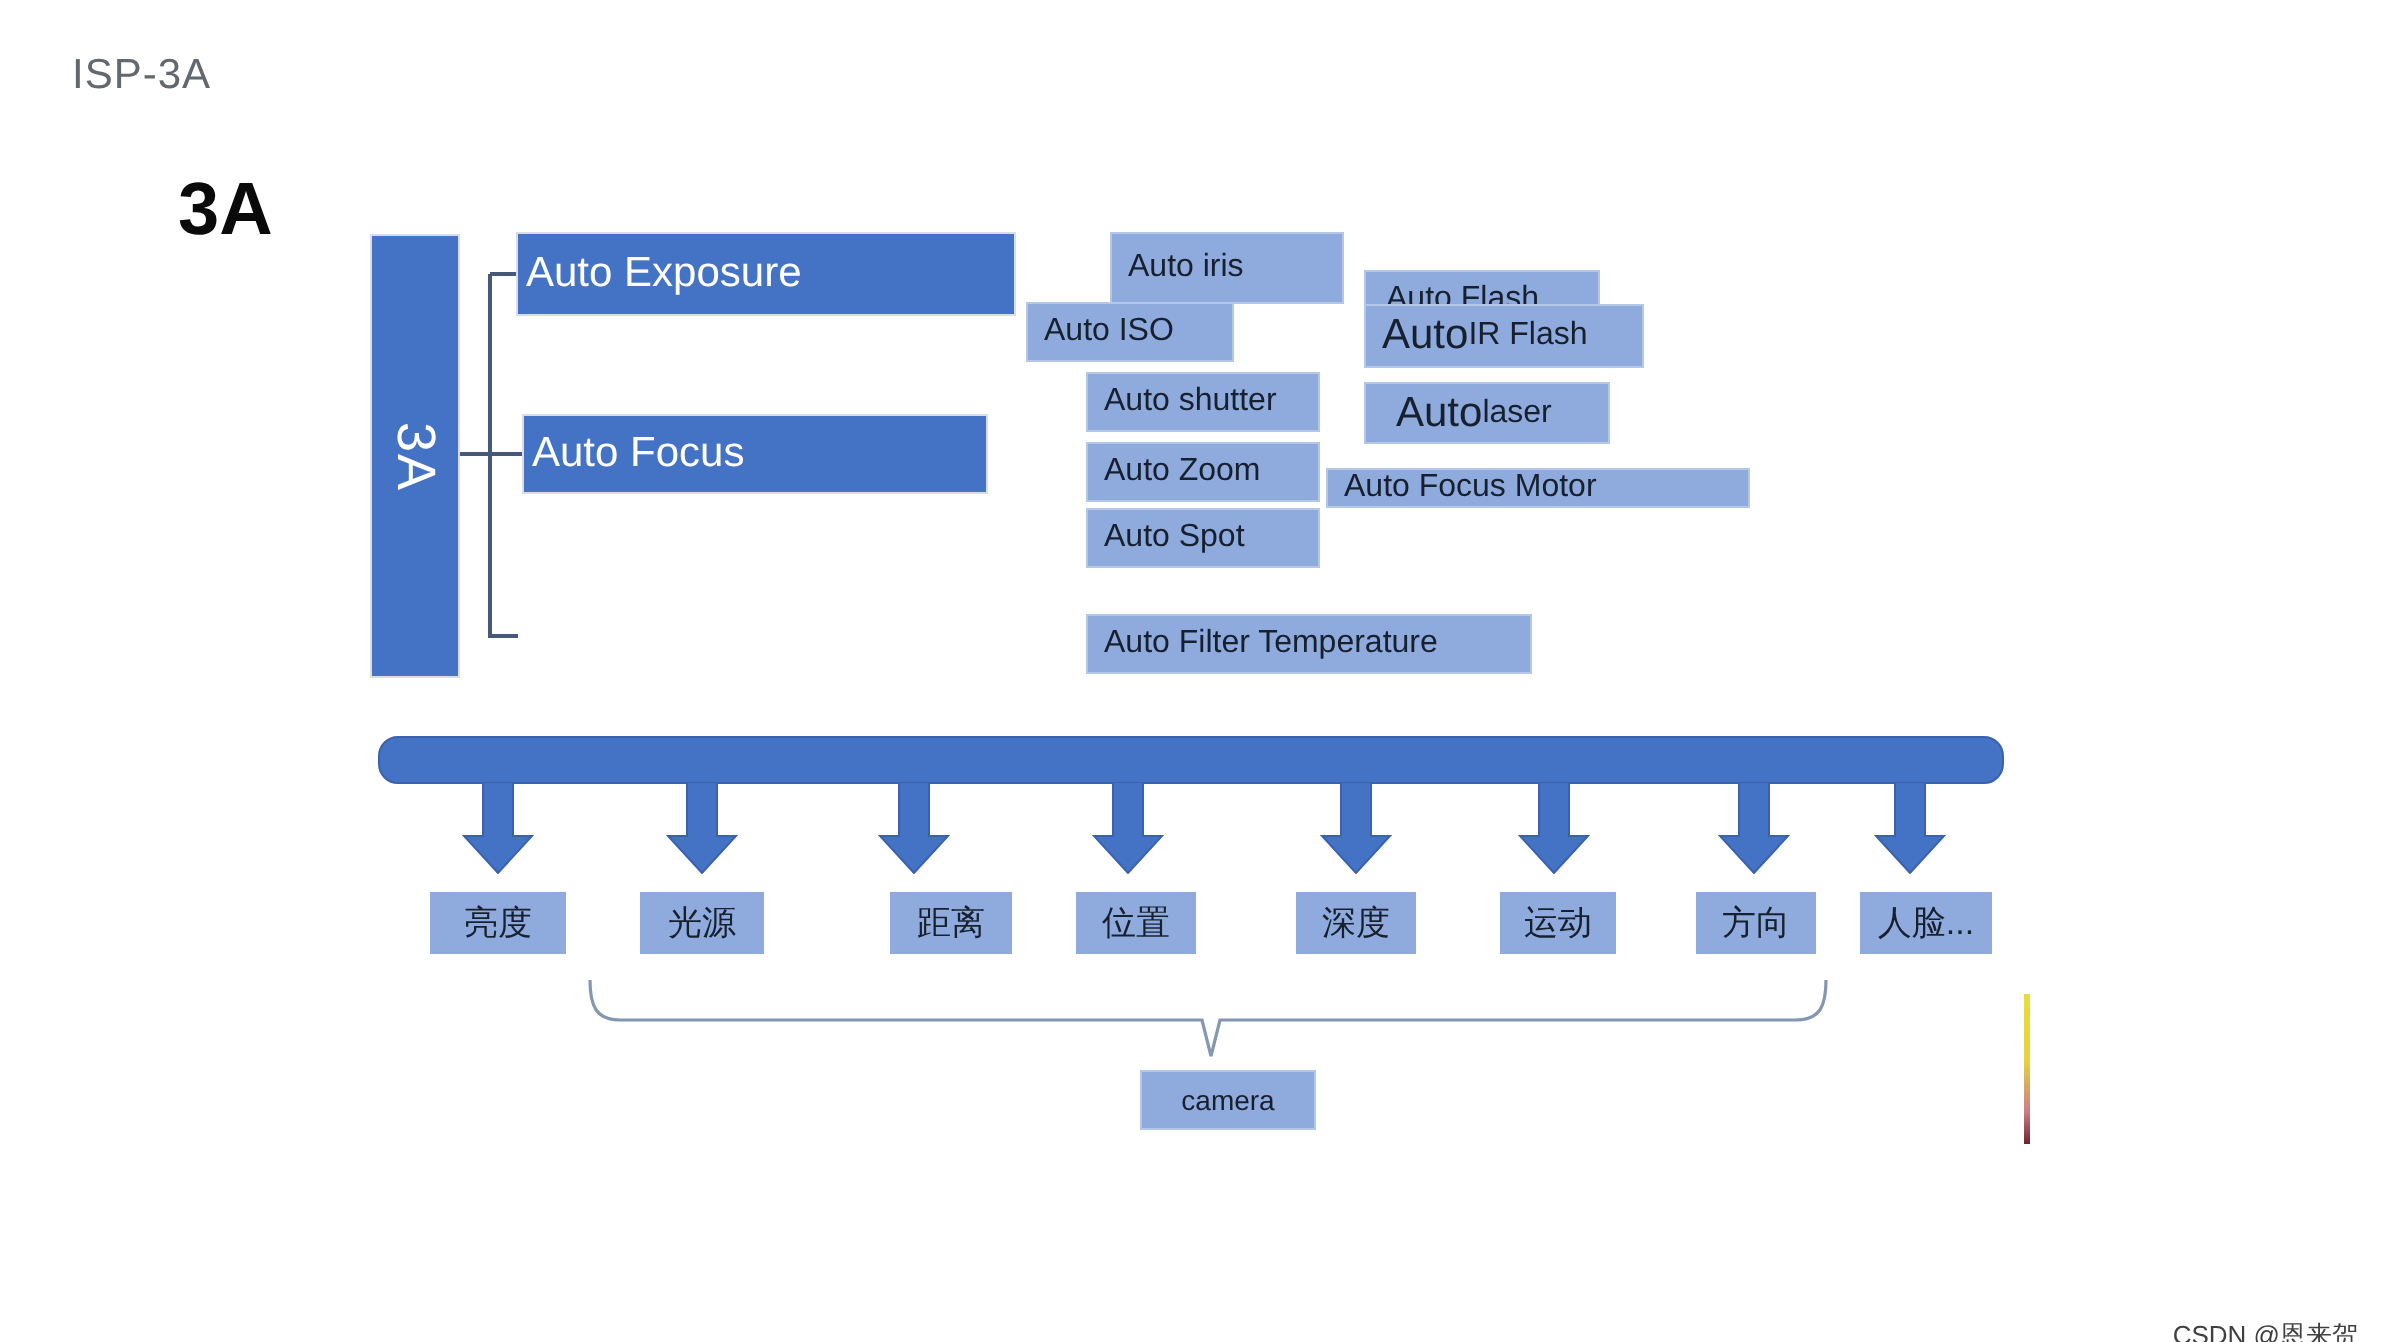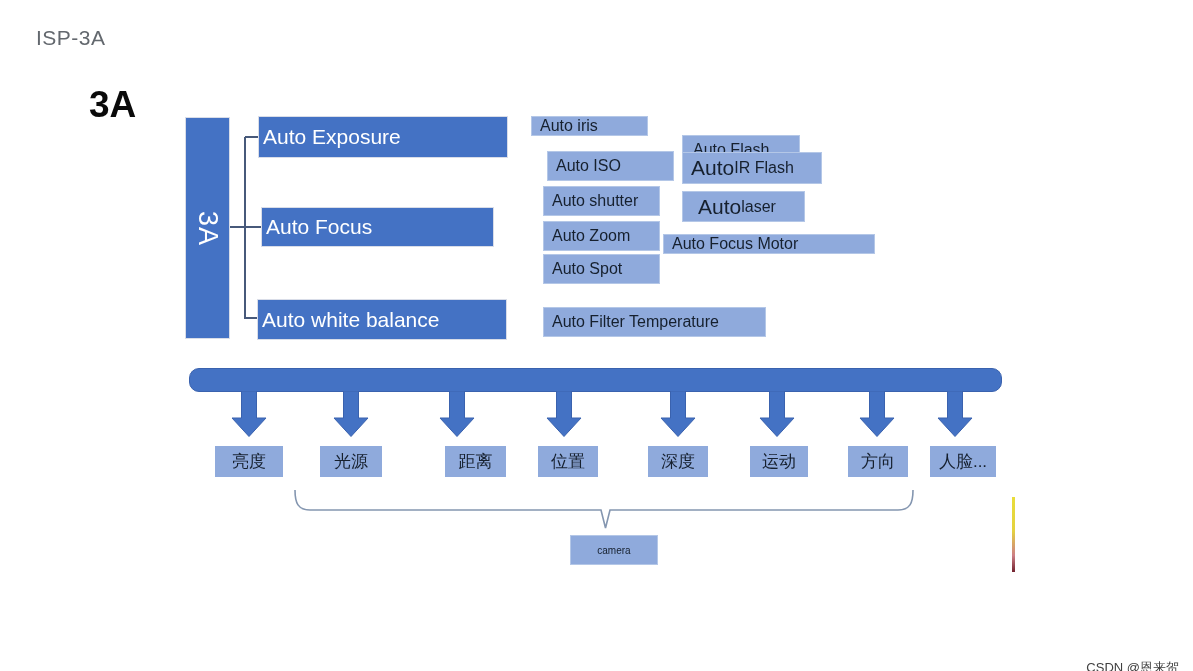--- a/index.html
+++ b/index.html
@@ -16,21 +16,21 @@
   .leaf-box{position:absolute;background:#8FAADC;border:1px solid #b4c7e7;box-sizing:border-box;
             color:#16202e;font-size:16px;display:flex;align-items:center;white-space:nowrap;}
   .leaf-box .auto-big{font-size:21px;}
   .bus-bar{position:absolute;left:189px;top:368px;width:813px;height:24px;background:#4472C4;
            border:1px solid #3a62ae;box-sizing:border-box;border-radius:10px;}
   .arrow{position:absolute;}
   .input-label{position:absolute;top:446px;height:31px;background:#8FAADC;color:#16202e;font-size:17px;
                display:flex;align-items:center;justify-content:center;white-space:nowrap;}
   .brace{position:absolute;left:293px;top:488px;}
   .camera-box{position:absolute;left:570px;top:535px;width:88px;height:30px;background:#8FAADC;
-              border:1px solid #b4c7e7;box-sizing:border-box;color:#16202e;font-size:10px;
+              border:1px solid #b4c7e7;box-sizing:border-box;color:#16202e;font-size:14px;
               display:flex;align-items:center;justify-content:center;}
   .gradient-line{position:absolute;left:1012px;top:497px;width:3px;height:75px;
                  background:linear-gradient(180deg,#e9dd3a 0%,#e4d23f 45%,#cd7f86 78%,#72222e 100%);}
   .watermark{position:absolute;right:14px;top:643px;font-size:13px;color:#404040;margin-top:16px;}
 </style>
 </head>
 <body>
 
 <div class="slide">
 
@@ -41,25 +41,24 @@
   <div class="conn" style="left:245px;top:136px;width:18px;height:2px;"></div>
   <div class="conn" style="left:229px;top:226px;width:33px;height:2px;"></div>
   <div class="conn" style="left:245px;top:317px;width:14px;height:2px;"></div>
 
   <div class="root-box">
     <span class="root-text">3A</span>
   </div>
 
   <div class="main-box" style="left:258px;top:116px;width:250px;height:42px;">Auto Exposure</div>
   <div class="main-box" style="left:261px;top:207px;width:233px;height:40px;">Auto Focus</div>
-  <div class="main-box" style="left:257px;top:299px;width:250px;height:41px;">Auto white balance</div>
 
   <div id="leaf-left">
-      <div class="leaf-box" style="left: 531px; top: 116px; width: 117px; height: 20px; padding-left: 8px;">Auto iris</div>
-      <div class="leaf-box" style="left: 547px; top: 151px; width: 127px; height: 30px; padding-left: 8px;">Auto ISO</div>
+      <div class="leaf-box" style="left: 555px; top: 116px; width: 117px; height: 36px; padding-left: 8px;">Auto iris</div>
+      <div class="leaf-box" style="left: 513px; top: 151px; width: 104px; height: 30px; padding-left: 8px;">Auto ISO</div>
       <div class="leaf-box" style="left: 543px; top: 186px; width: 117px; height: 30px; padding-left: 8px;">Auto shutter</div>
       <div class="leaf-box" style="left: 543px; top: 221px; width: 117px; height: 30px; padding-left: 8px;">Auto Zoom</div>
       <div class="leaf-box" style="left: 543px; top: 254px; width: 117px; height: 30px; padding-left: 8px;">Auto Spot</div>
     </div>
   <div id="leaf-right">
       <div class="leaf-box" style="left: 682px; top: 135px; width: 118px; height: 30px; padding-left: 10px;">Auto Flash</div>
       <div class="leaf-box" style="left: 682px; top: 152px; width: 140px; height: 32px; padding-left: 8px;">
         <span class="auto-big">Auto</span>
         <span> IR Flash</span>
       </div>

